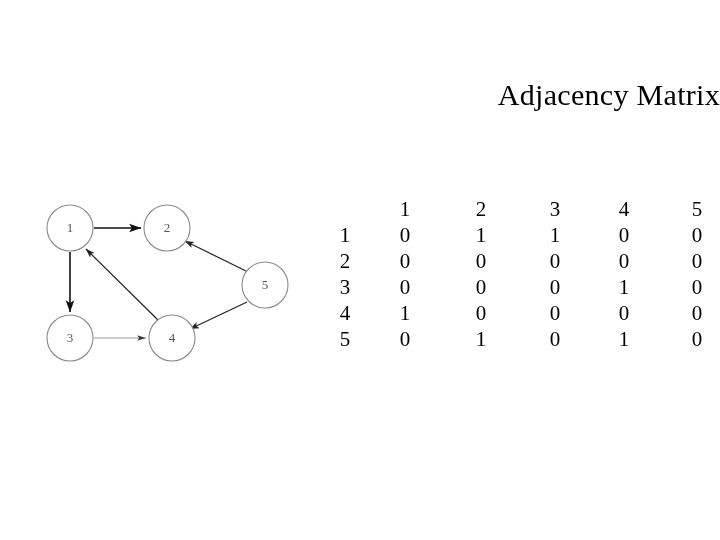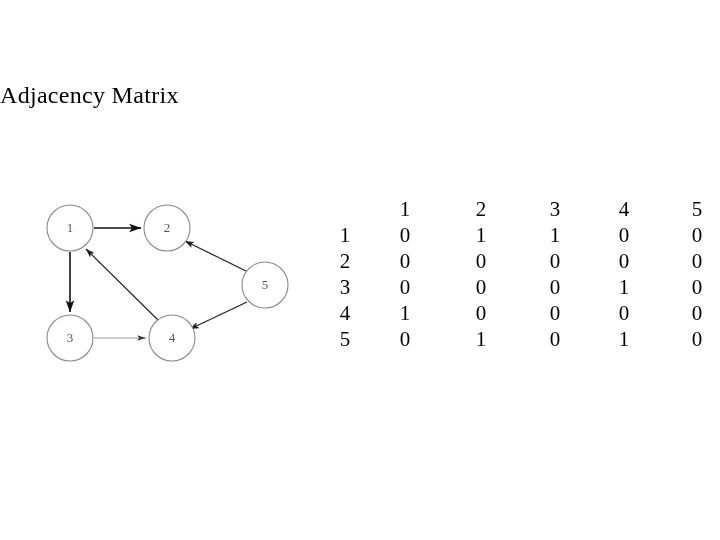--- a/index.html
+++ b/index.html
@@ -23,23 +23,23 @@
     height: 540px;
     background: #ffffff;
   }
 
   
   #slide-title {
     position: absolute;
     left: 0;
     top: 74px;
     width: 720px;
-    text-align: left;
-    font-family: "Liberation Serif", "DejaVu Serif", serif;
-    font-size: 24px;
+    text-align: right;
+    font-family: "Liberation Serif", "DejaVu Serif", serif;
+    font-size: 30px;
     line-height: 42px;
     font-weight: normal;
     color: #000000;
     letter-spacing: 0.3px;
     white-space: nowrap;
   }
 
   
   #graph-figure {
     position: absolute;

